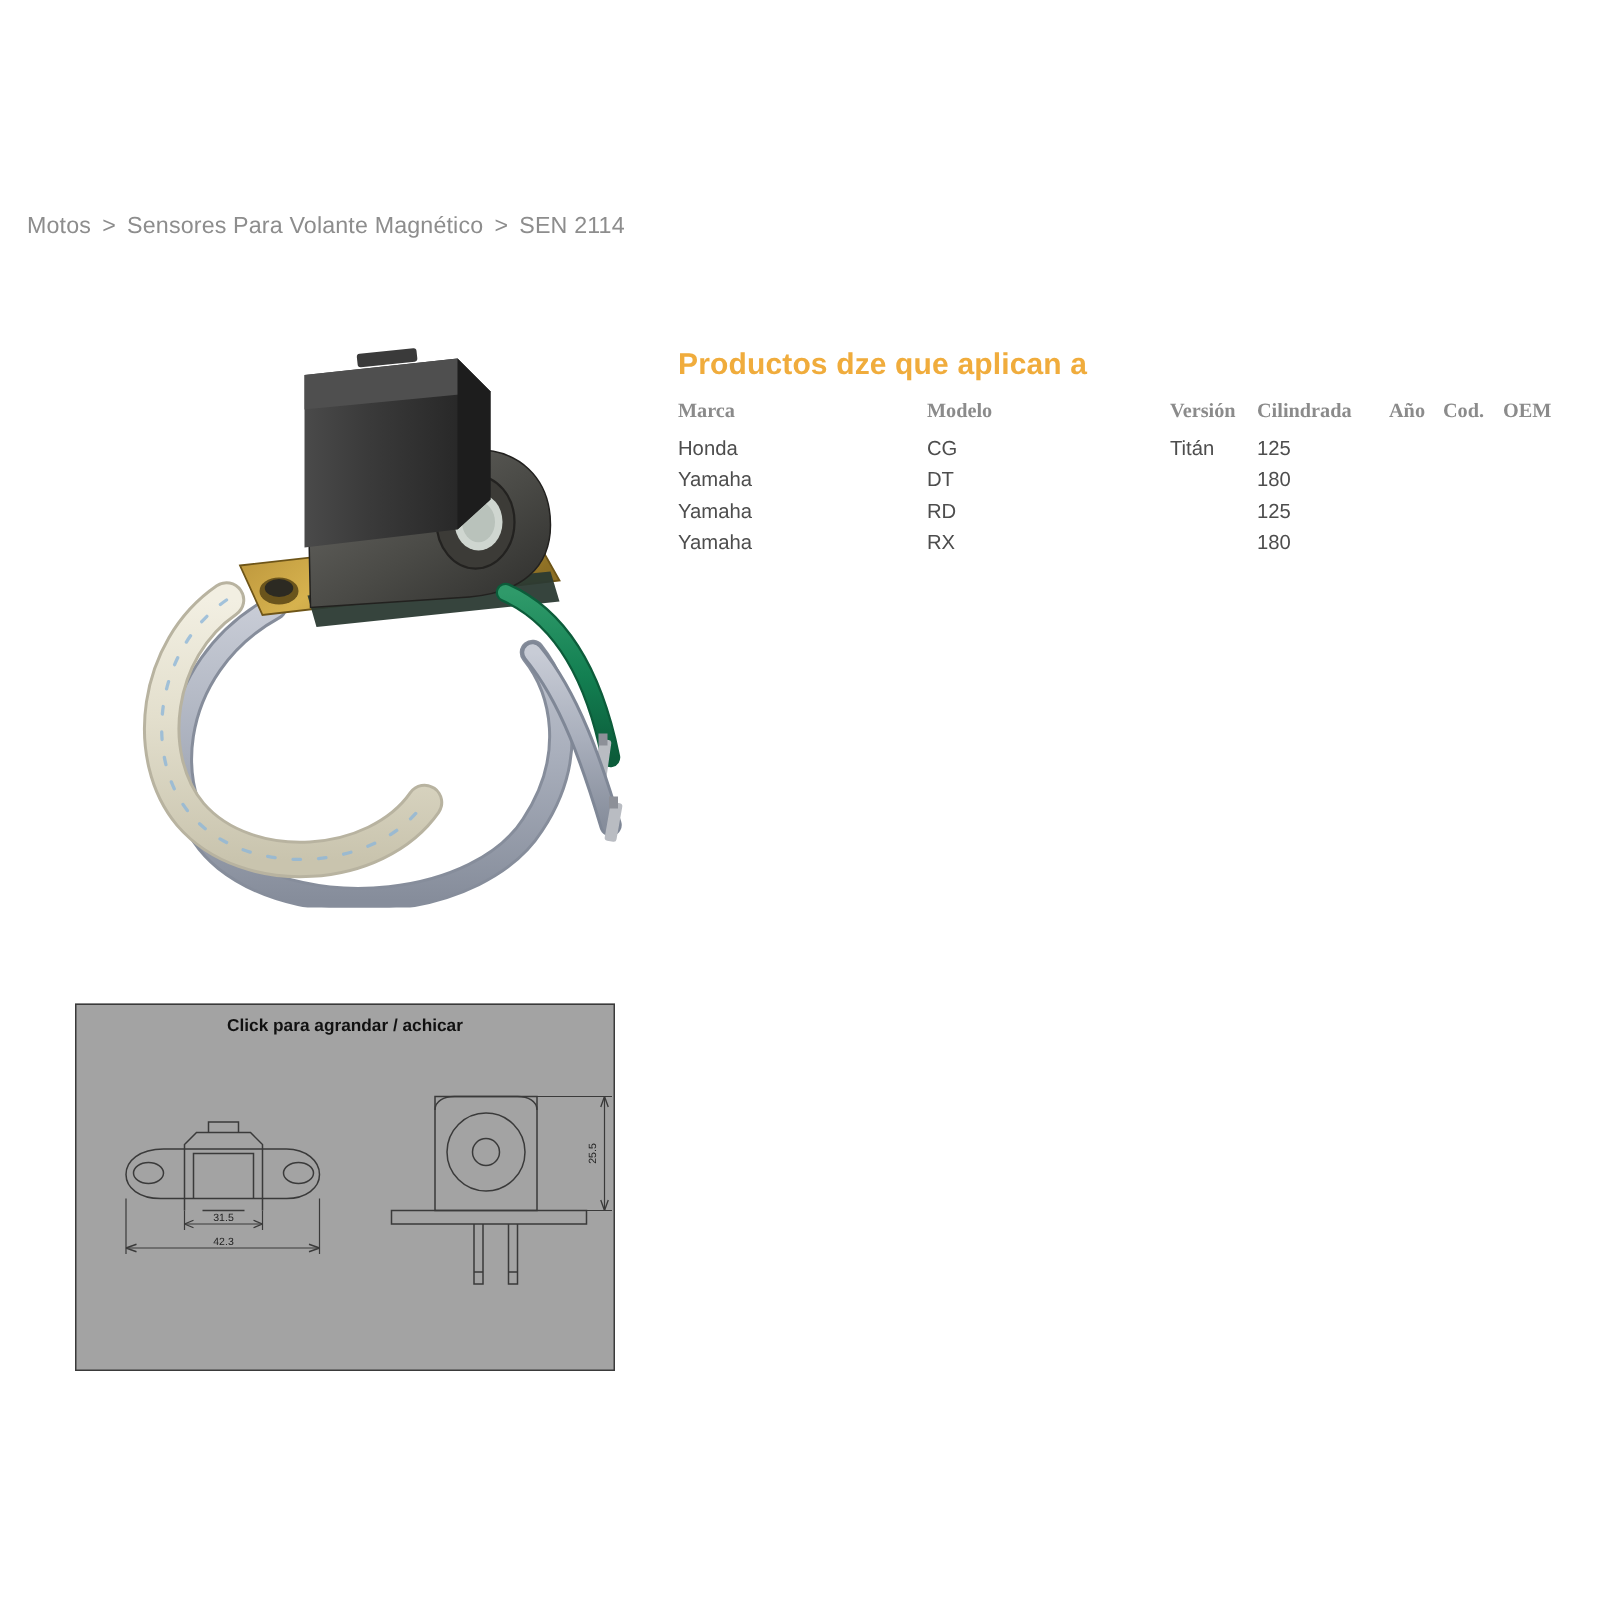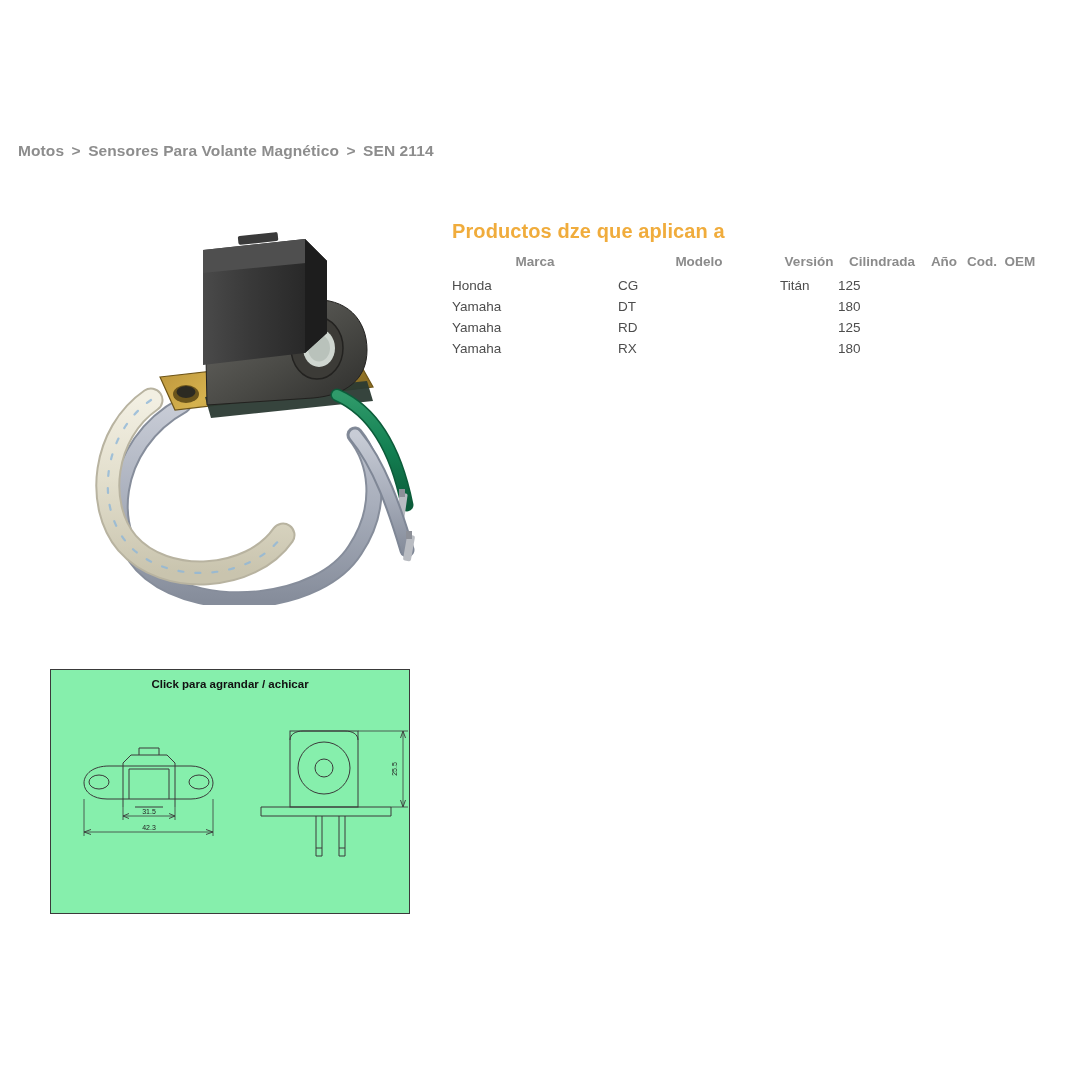--- a/index.html
+++ b/index.html
@@ -15,21 +15,21 @@
     position: relative;
     overflow: hidden;
   }
 
   
   .breadcrumb {
     position: absolute;
     left: 18px;
     top: 142px;
     font-size: 15.5px;
-    font-weight: bold;
+    font-weight: normal;
     color: #8d8d8d;
     letter-spacing: 0.1px;
     white-space: nowrap;
   }
   .breadcrumb .crumb {
     color: #8d8d8d;
   }
   .breadcrumb .sep {
     color: #8d8d8d;
     margin: 0 3px;
@@ -41,43 +41,44 @@
     left: 55px;
     top: 205px;
     width: 370px;
     height: 400px;
   }
 
   
   .apps-panel {
     position: absolute;
     left: 452px;
-    top: 220px;
+    top: 232px;
     width: 600px;
   }
   .apps-title {
     font-size: 20px;
     font-weight: bold;
     color: #f0ac3c;
     margin: 0 0 11px 0;
     letter-spacing: 0.1px;
   }
   table.apps {
     border-collapse: collapse;
     font-size: 13.5px;
     color: #4d4d4d;
     width: 586px;
   }
   table.apps th {
-    text-align: center;
+    text-align: left;
     font-weight: bold;
     color: #8b8b8b;
     padding: 0 0 6px 0;
     font-size: 13.5px;
     white-space: nowrap;
+    font-family: Liberation Serif, serif;
   }
   table.apps td {
     padding: 3px 0;
     color: #4d4d4d;
     white-space: nowrap;
     margin-left: 20px;
   }
   .col-marca { width: 166px; }
   .col-modelo { width: 162px; }
   .col-version { width: 58px; }
@@ -87,21 +88,21 @@
   .col-oem { width: 36px; }
 
   
   .drawing-box {
     position: absolute;
     left: 50px;
     top: 669px;
     width: 360px;
     height: 245px;
     border: 1px solid #3a3a3a;
-    background: #86efac;
+    background: #a3a3a3;
     box-sizing: border-box;
   }
   .drawing-caption {
     position: absolute;
     left: 0;
     top: 8px;
     width: 100%;
     text-align: center;
     font-size: 11.5px;
     font-weight: bold;

